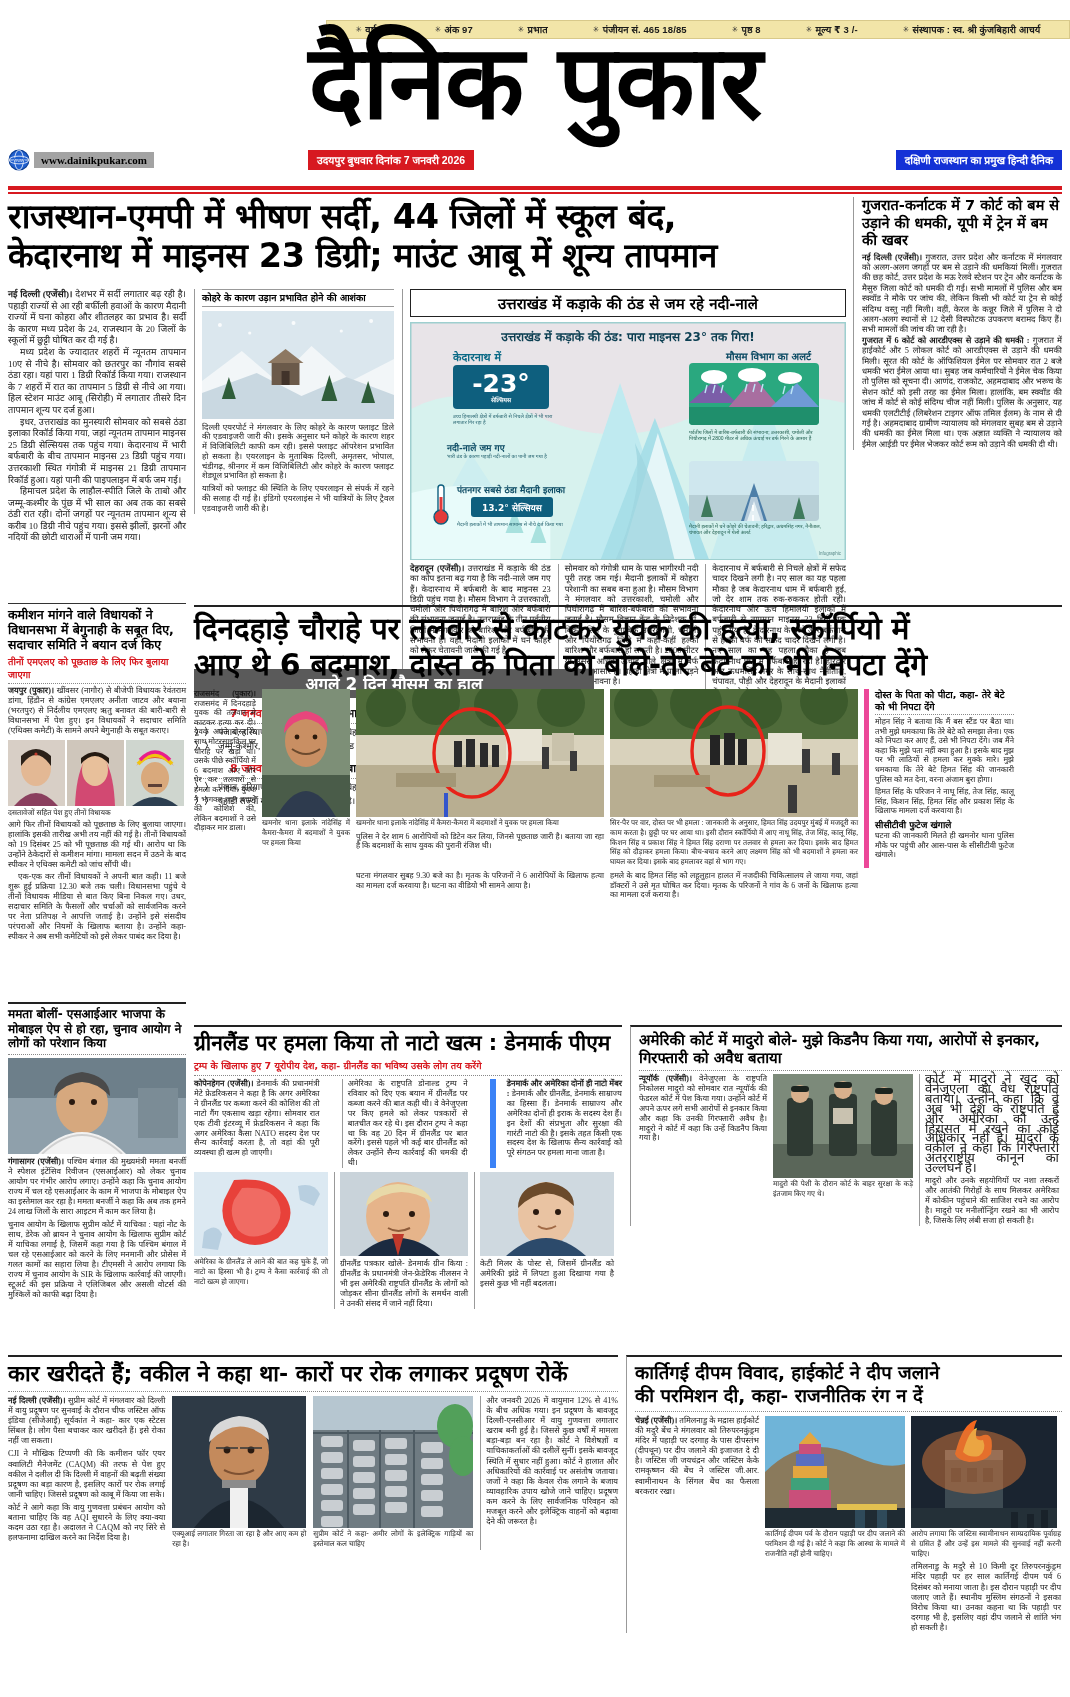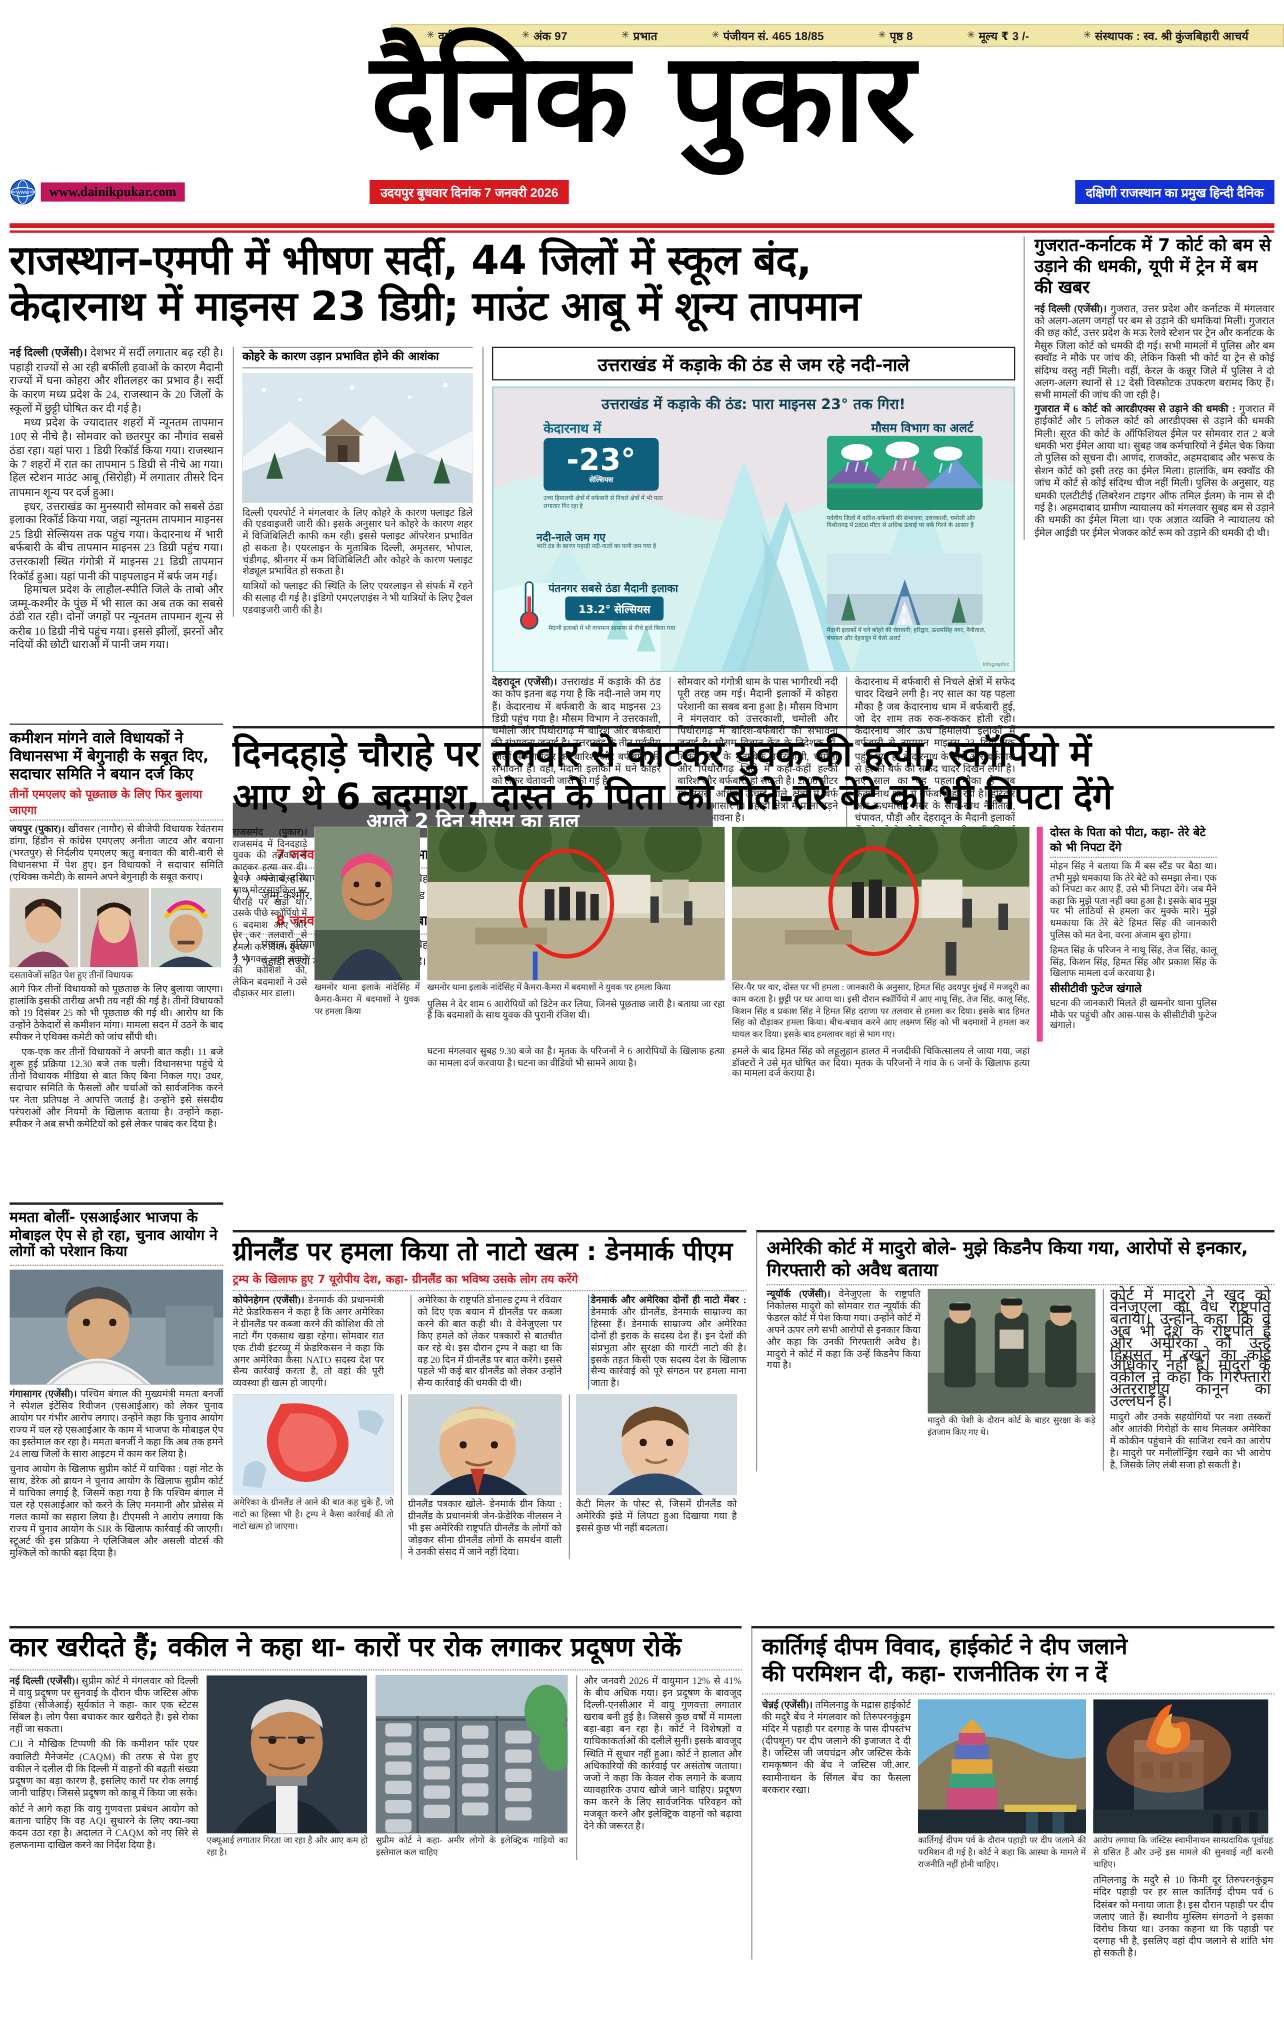--- a/index.html
+++ b/index.html
@@ -40,21 +40,21 @@
     white-space: nowrap;
   }
 
   .mast-bottom {
     position: absolute; left: 0; top: 143px; width: 1054px; height: 22px;
     display: flex; align-items: center;
   }
   .site-box { display: flex; align-items: center; gap: 4px; }
   .globe { width: 22px; height: 22px; flex: 0 0 22px; }
   .site-url {
-    background: #be185d; color: #000; font-size: 11px; font-weight: bold;
+    background: #a3a3a3; color: #000; font-size: 11px; font-weight: bold;
     padding: 2px 7px; font-family: "Liberation Serif", serif; text-align: center;
   }
   .date-box {
     position: absolute; left: 300px; top: 1px;
     background: #d71920; color: #fff; font-size: 10.5px; font-weight: bold;
     padding: 3px 9px; white-space: nowrap;
   }
   .tagline-box {
     position: absolute; right: 0; top: 1px;
     background: #1431d6; color: #fff; font-size: 10.5px; font-weight: bold;
@@ -248,21 +248,21 @@
               <circle cx="92" cy="12" r="2"></circle>
             <circle cx="140" cy="20" r="1.6"></circle>
               <circle cx="170" cy="10" r="2"></circle>
           </g>
         </svg>
       </div>
       <div class="cap">
         <span>दिल्ली एयरपोर्ट ने मंगलवार के लिए कोहरे के कारण फ्लाइट डिले की एडवाइजरी जारी की। इसके अनुसार घने कोहरे के कारण शहर में विजिबिलिटी काफी कम रही। इससे फ्लाइट ऑपरेशन प्रभावित हो सकता है। एयरलाइन के मुताबिक दिल्ली, अमृतसर, भोपाल, चंडीगढ़, श्रीनगर में कम विजिबिलिटी और कोहरे के कारण फ्लाइट शेड्यूल प्रभावित हो सकता है।</span>
       </div>
       <div class="cap" style="margin-top:3px">
-        <span>यात्रियों को फ्लाइट की स्थिति के लिए एयरलाइन से संपर्क में रहने की सलाह दी गई है। इंडिगो एमएलएाइंस ने भी यात्रियों के लिए ट्रैवल एडवाइजरी जारी की है।</span>
+        <span>यात्रियों को फ्लाइट की स्थिति के लिए एयरलाइन से संपर्क में रहने की सलाह दी गई है। इंडिगो एयरलाइंस ने भी यात्रियों के लिए ट्रैवल एडवाइजरी जारी की है।</span>
       </div>
     </div>
 
     <div class="sec1-info">
       <div class="banner-uk">उत्तराखंड में कड़ाके की ठंड से जम रहे नदी-नाले</div>
 
       <div class="info-card">
         <svg width="100%" height="238" viewBox="0 0 436 238" preserveAspectRatio="none" style="position:absolute;left:0;top:0">
           <rect width="436" height="238" fill="#d7f2ee"></rect>
           <path d="M0 0 H436 V80 Q350 60 280 95 Q200 130 120 90 Q50 58 0 86 Z" fill="#f6d8e4" opacity=".55"></path>
@@ -591,21 +591,21 @@
     <div style="display:flex;gap:22px">
       <div style="width:134px">
         <div class="body-text" style="font-size:8px;line-height:9.9px">
           <span style="font-weight:bold">कोपेनहेगन (एजेंसी)।</span>
           <span>डेनमार्क की प्रधानमंत्री मेटे फ्रेडरिकसन ने कहा है कि अगर अमेरिका ने ग्रीनलैंड पर कब्जा करने की कोशिश की तो नाटो गैंग एकसाथ खड़ा रहेगा। सोमवार रात एक टीवी इंटरव्यू में फ्रेडरिकसन ने कहा कि अगर अमेरिका कैसा NATO सदस्य देश पर सैन्य कार्रवाई करता है, तो वहां की पूरी व्यवस्था ही खत्म हो जाएगी।</span>
         </div>
       </div>
       <div style="width:134px;border-left:1px solid #999;padding-left:5px">
         <div class="body-text" style="font-size:8px;line-height:9.9px">अमेरिका के राष्ट्रपति डोनाल्ड ट्रम्प ने रविवार को दिए एक बयान में ग्रीनलैंड पर कब्जा करने की बात कही थी। वे वेनेजुएला पर किए हमले को लेकर पत्रकारों से बातचीत कर रहे थे। इस दौरान ट्रम्प ने कहा था कि वह 20 दिन में ग्रीनलैंड पर बात करेंगे। इससे पहले भी कई बार ग्रीनलैंड को लेकर उन्होंने सैन्य कार्रवाई की धमकी दी थी।</div>
       </div>
-      <div style="width:140px;border-left:1px solid #3b82f6;padding-left:1px">
+      <div style="width:140px;border-left:6px solid #3b82f6;padding-left:11px">
         <div class="body-text" style="font-size:8px;line-height:9.9px">
           <span style="font-weight:bold">डेनमार्क और अमेरिका दोनों ही नाटो मेंबर :</span>
           <span>डेनमार्क और ग्रीनलैंड, डेनमार्क साम्राज्य का हिस्सा हैं। डेनमार्क साम्राज्य और अमेरिका दोनों ही इराक के सदस्य देश हैं। इन देशों की संप्रभुता और सुरक्षा की गारंटी नाटो की है। इसके तहत किसी एक सदस्य देश के खिलाफ सैन्य कार्रवाई को पूरे संगठन पर हमला माना जाता है।</span>
         </div>
       </div>
     </div>
     <div style="display:flex;gap:6px;margin-top:4px">
       <div style="width:134px">
         <div class="photo" style="width:134px;height:84px">
           <svg width="134" height="84" viewBox="0 0 134 84">

